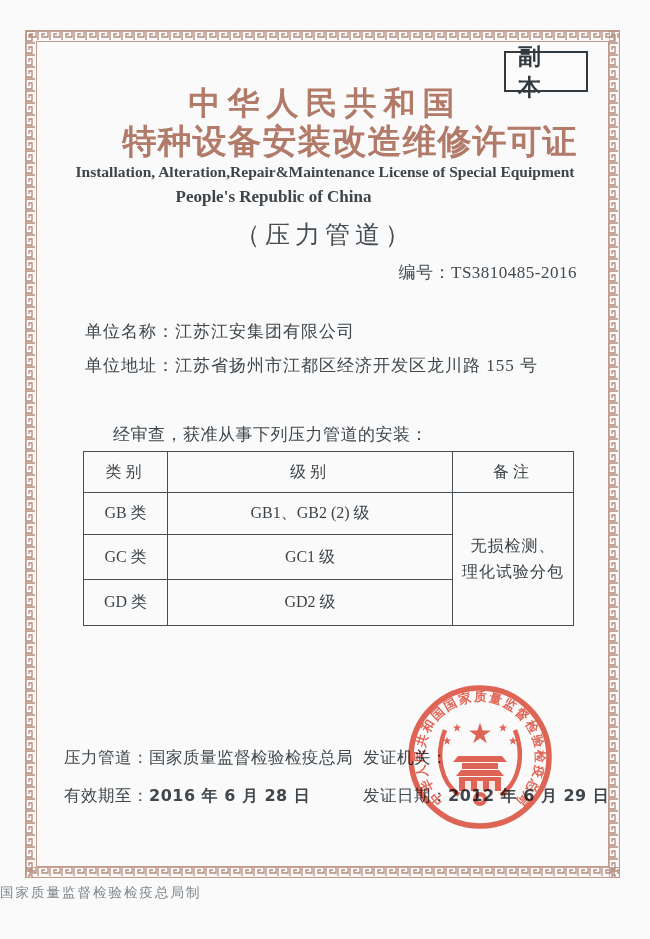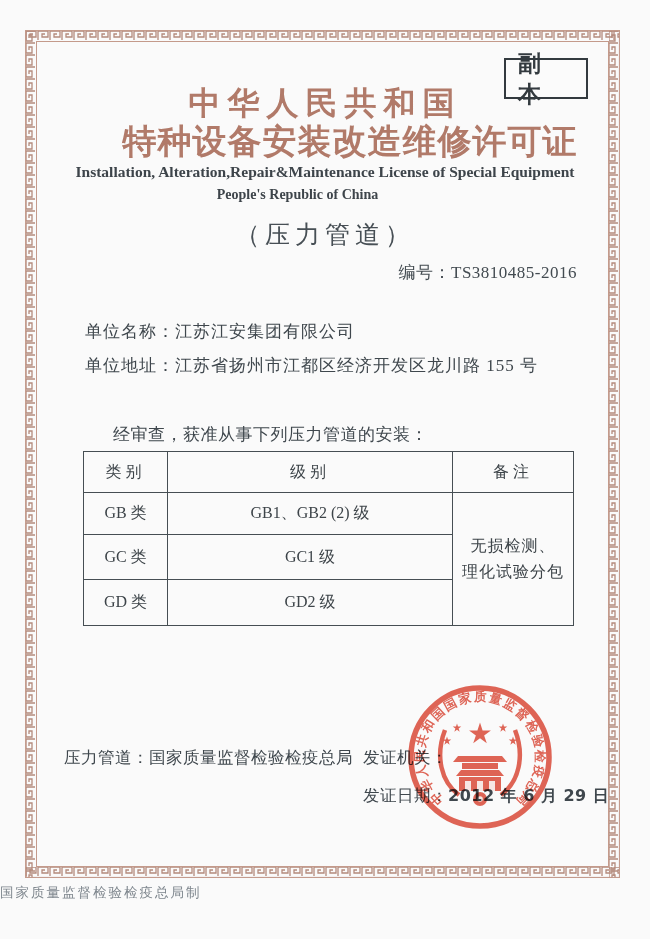--- a/index.html
+++ b/index.html
@@ -21,42 +21,42 @@
   .frame{left:25px;top:30px;}
   
   .badge{
     left:504px;top:51px;width:84px;height:41px;
     border:2.5px solid #333a3f;
     box-sizing:border-box;
     display:flex;align-items:center;justify-content:center;
     font-family:"DejaVu Sans","Liberation Sans",sans-serif;
     font-weight:bold;font-size:23px;letter-spacing:12px;
     padding-left:12px;  
-    color:#333a3f;background:#fbfbfb;margin-top:7px;
+    color:#333a3f;background:#fbfbfb;
   }
   .title-cn1{
     left:0;top:82px;width:650px;text-align:center;
     font-family:Liberation Sans, sans-serif;
     font-weight:bold;font-size:32px;letter-spacing:7px;
     color:#b17a69;
   }
   .title-cn2{
     left:0;top:119px;width:650px;text-align:center;
     font-family:"DejaVu Sans","Liberation Sans",sans-serif;
     font-weight:bold;font-size:34px;letter-spacing:1px;
     color:#b17a69;
     padding-left:25px;
   }
   .title-en1{
     left:0;top:163px;width:650px;text-align:center;
     font-weight:bold;font-size:15.5px;color:#3d444a;
   }
   .title-en2{
     left:0;top:187px;width:547px;text-align:center;
-    font-weight:bold;font-size:14px;color:#3d444a;padding-left:24px;
+    font-weight:bold;font-size:17px;color:#3d444a;
   }
   .subtitle{
     left:0;top:218px;width:650px;text-align:center;
     font-size:25px;letter-spacing:5px;color:#474f55;
   }
   .serial{
     right:73px;top:261px;
     font-size:17px;color:#434b51;letter-spacing:.5px;
   }
   .info-line{font-size:17px;color:#3f474d;letter-spacing:1px;}
@@ -165,20 +165,23 @@
       <td>GD2 级</td>
     </tr>
   </tbody>
     </table>
 
   <div class="abs foot-line fa">
     <span>压力管道：</span><span>国家质量监督检验检疫总局</span>
   </div>
   <div class="abs foot-line fb">
     <span>发证机关：</span>
+  </div>
+  <div class="abs foot-line fc">
+    <span>有效期至：</span><span class="date-val">2016 年 6 月 28 日</span>
   </div>
   <div class="abs foot-line fd">
     <span>发证日期：</span><span class="date-val">2012 年 6 月 29 日</span>
   </div>
 
   <svg class="abs seal" width="190" height="190" viewBox="0 0 190 190">
     <defs>
       <path id="sealArc" d="M59,137.9 A56,56 0 1 1 131,137.9" fill="none"></path>
       <path id="starShape" d="M0,-10 L2.25,-3.1 L9.5,-3.1 L3.6,1.2 L5.9,8.1 L0,3.8 L-5.9,8.1 L-3.6,1.2 L-9.5,-3.1 L-2.25,-3.1 Z"></path>
     </defs>

